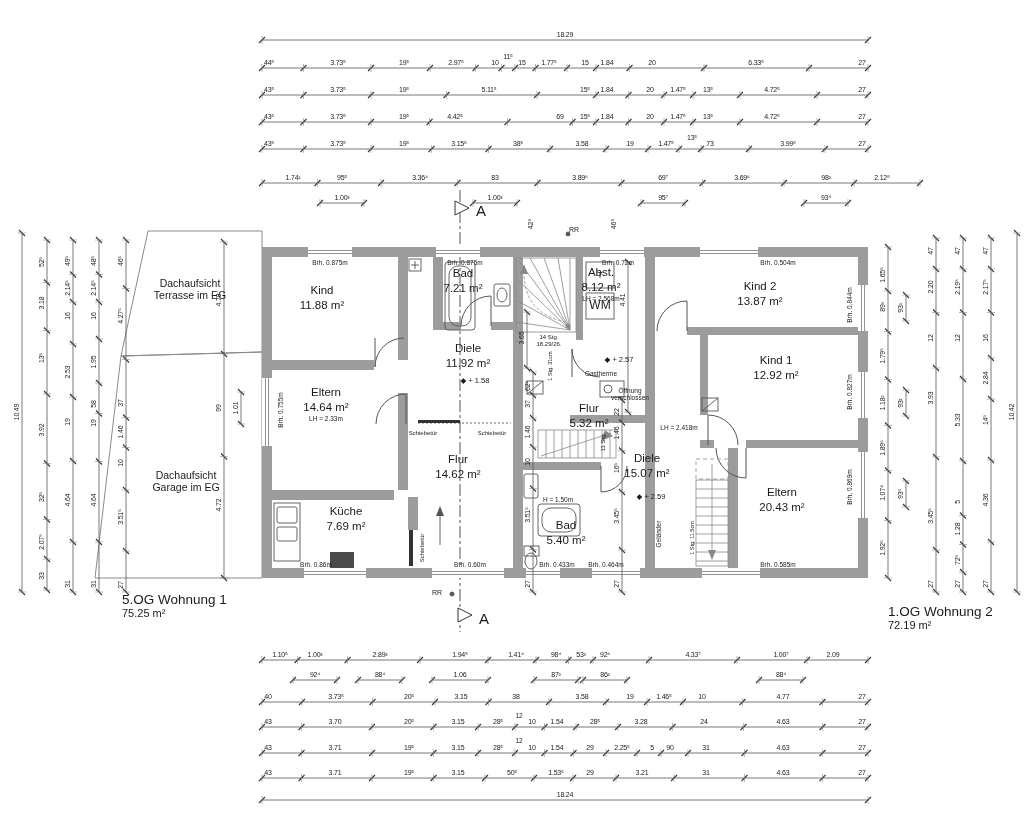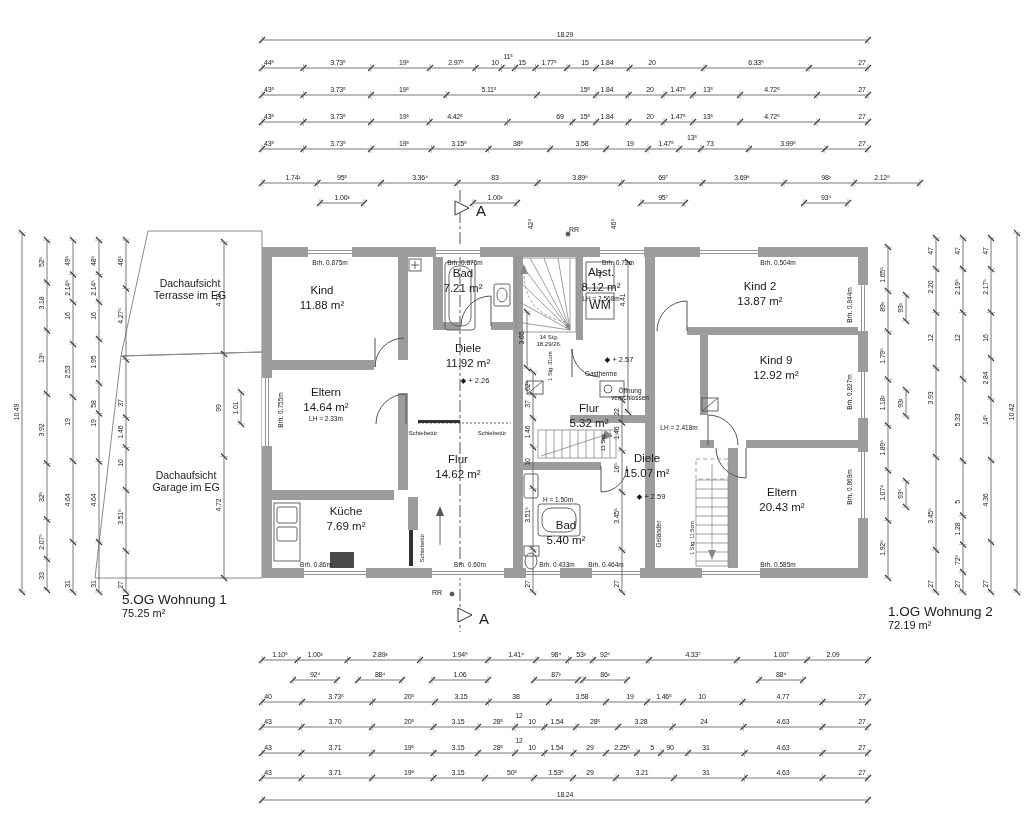--- a/index.html
+++ b/index.html
@@ -951,21 +951,21 @@
       <span class="lab" style="left: 630px; top: 394px; font-size: 6.5px;">Öffnung
 verschlossen</span>
       <span class="lab" style="left: 549px; top: 341px; font-size: 6px;">14 Stg.
 18.29/26.</span>
       <span class="lab v" style="left: 550px; top: 366px; font-size: 5.5px;">1 Stg. 31cm</span>
       <span class="lab v" style="left: 603px; top: 442px; font-size: 6px;">11 Stg.</span>
       <span class="lab v" style="left: 659px; top: 534px; font-size: 6.5px;">Geländer</span>
       <span class="lab v" style="left: 692px; top: 538px; font-size: 5.5px;">1 Stg. 11.5cm</span>
       <span class="lab" style="left: 558px; top: 500px; font-size: 6.5px;">H = 1.50m</span>
       <span class="lab" style="left: 679px; top: 428px; font-size: 6.5px;">LH = 2.418m</span>
-      <span class="lab" style="left: 475px; top: 381px; font-size: 7.5px;">◆ + 2.26</span>
+      <span class="lab" style="left: 475px; top: 381px; font-size: 7.5px;">◆ + 1.58</span>
       <span class="lab" style="left: 619px; top: 360px; font-size: 7.5px;">◆ + 2.57</span>
       <span class="lab" style="left: 651px; top: 497px; font-size: 7.5px;">◆ + 2.59</span>
       <span class="lab" style="left: 519px; top: 716px; font-size: 6.5px;">12</span>
       <span class="lab" style="left: 519px; top: 741px; font-size: 6.5px;">12</span>
       <span class="lab" style="left: 190px; top: 289px; font-size: 10.5px;">Dachaufsicht
 Terrasse im EG</span>
       <span class="lab" style="left: 186px; top: 481px; font-size: 10.5px;">Dachaufsicht
 Garage im EG</span>
       <div class="room" style="left: 322px; top: 298px;">
         <div class="nm">Kind</div>
@@ -1007,21 +1007,21 @@
       </div>
       <div class="room" style="left: 647px; top: 466px;">
         <div class="nm">Diele</div>
         <div class="ar">15.07 m²</div>
       </div>
       <div class="room" style="left: 760px; top: 294px;">
         <div class="nm">Kind 2</div>
         <div class="ar">13.87 m²</div>
       </div>
       <div class="room" style="left: 776px; top: 368px;">
-        <div class="nm">Kind 9</div>
+        <div class="nm">Kind 1</div>
         <div class="ar">12.92 m²</div>
       </div>
       <div class="room" style="left: 782px; top: 500px;">
         <div class="nm">Eltern</div>
         <div class="ar">20.43 m²</div>
       </div>
     </div>
 </div>
 
 </body></html>

